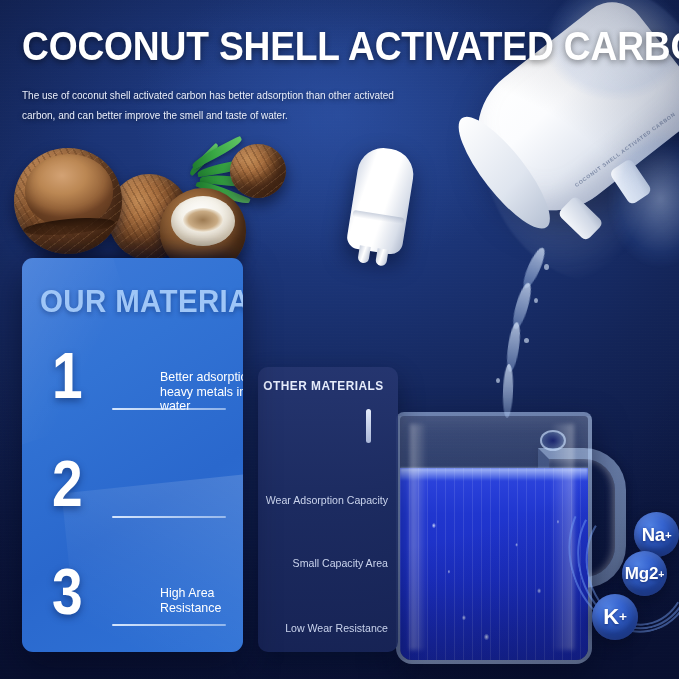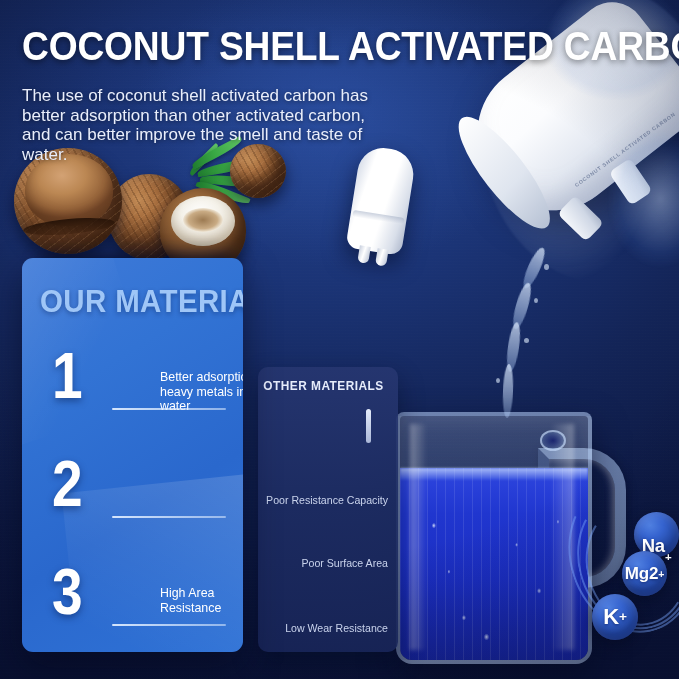--- a/index.html
+++ b/index.html
@@ -65,21 +65,21 @@
     transform-origin: left center;
     white-space: nowrap;
     text-shadow: 0 2px 7px rgba(0,0,0,0.45);
   }
   .subcopy {
     position: absolute;
     left: 22px;
     top: 86px;
     width: 372px;
     color: #e9eefb;
-    font-size: 17px;
+    font-size: 10px;
     line-height: 19.5px;
     text-shadow: 0 1px 4px rgba(0,0,0,0.5);
   }
 
   
   .coconuts { position: absolute; left: 8px; top: 142px; width: 300px; height: 130px; }
   .coco {
     position: absolute;
     border-radius: 50%;
     background:
@@ -407,21 +407,21 @@
                 inset 2px 3px 8px rgba(190,215,255,0.25);
     color: #ffffff;
     font-weight: bold;
     display: flex;
     align-items: center;
     justify-content: center;
     letter-spacing: -0.2px;
     text-shadow: 0 1px 3px rgba(5,15,60,0.55);
   }
   .ion sup { font-size: 0.62em; vertical-align: super; line-height: 0; }
-  .ion-na { left: 634px; top: 512px; width: 45px; height: 45px; font-size: 18.5px; align-items: flex-end; }
+  .ion-na { left: 634px; top: 512px; width: 45px; height: 45px; font-size: 18.5px; }
   .ion-mg { left: 622px; top: 551px; width: 45px; height: 45px; font-size: 17px; }
   .ion-k  { left: 592px; top: 594px; width: 46px; height: 46px; font-size: 22px; }
 
   
   .swirl {
     position: absolute; left: 560px; top: 470px; width: 120px; height: 180px;
     overflow: hidden;
   }
   .swirl .arc {
     position: absolute;
@@ -518,22 +518,22 @@
     <div class="nozzle n1"></div>
     <div class="nozzle n2"></div>
   </div>
 
   <div class="headline">COCONUT SHELL ACTIVATED CARBON</div>
   <div class="subcopy">The use of coconut shell activated carbon has better adsorption than other activated carbon, and can better improve the smell and taste of water.</div>
 
   <div class="other-panel">
     <div class="other-title">OTHER MATERIALS</div>
     <div class="other-bar"></div>
-    <div class="other-item oi-1">Poor Resistance Capacity</div>
-    <div class="other-item oi-2">Poor Surface Area</div>
+    <div class="other-item oi-1">Wear Adsorption Capacity</div>
+    <div class="other-item oi-2">Small Capacity Area</div>
     <div class="other-item oi-3">Low Wear Resistance</div>
   </div>
 
   <div class="card-shadow"></div>
   <div class="our-card">
     <div class="sheen-a"></div>
     <div class="sheen-b"></div>
     <div class="our-title">OUR MATERIALS</div>
 
     <div class="mat-row row-1">

